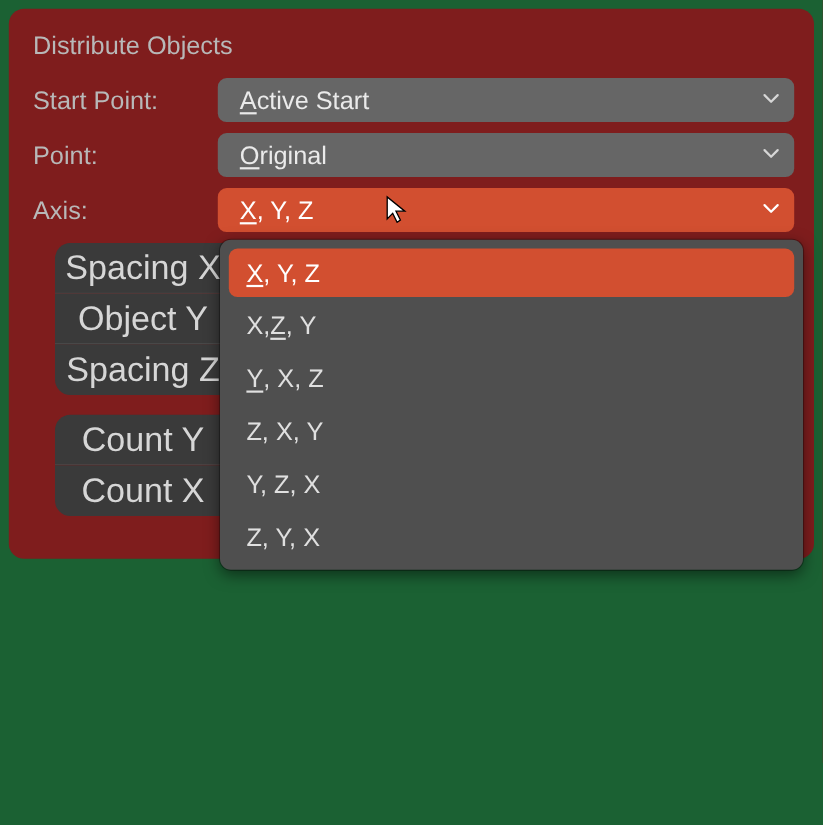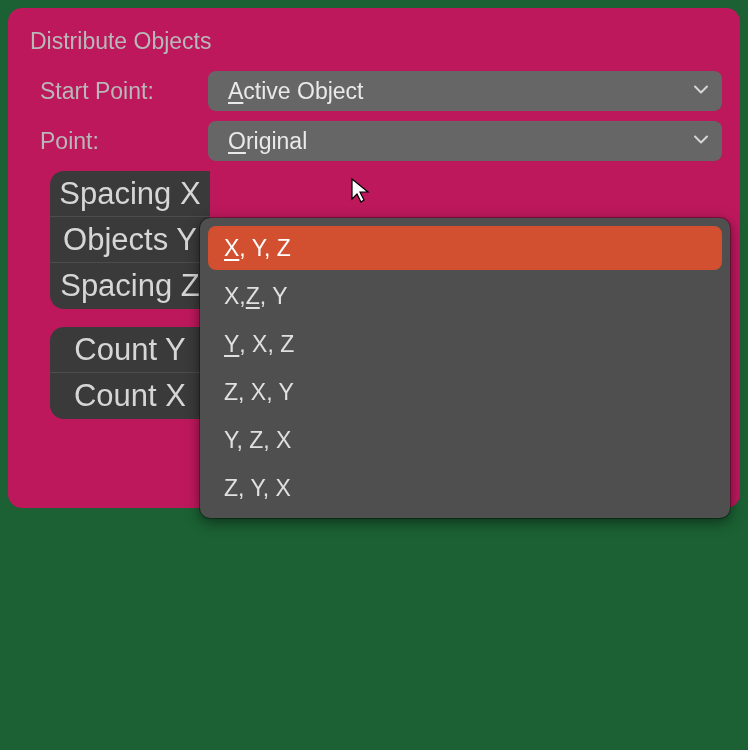--- a/index.html
+++ b/index.html
@@ -3,41 +3,40 @@
 <meta charset="utf-8">
 <style>
   * { box-sizing: border-box; margin: 0; padding: 0; font-family: -apple-system, BlinkMacSystemFont, "Segoe UI", Arial, sans-serif; user-select: none; }
   html, body { width: 748px; height: 750px; }
   body { background: #1b6133; position: relative; overflow: hidden; }
 
   .panel {
     position: absolute;
     left: 8px; top: 8px;
     width: 732px; height: 500px;
-    background: #be185d;
+    background: #7f1d1d;
     border-radius: 14px;
     padding: 20px 18px 18px 18px;
   }
 
   .panel-title {
     color: #b8b8b8;
     font-size: 23px;
     font-weight: 400;
     margin-bottom: 16px;
     padding-left: 4px;
   }
 
   .row { display: flex; align-items: center; margin-bottom: 10px; }
   .row-label {
     width: 172px;
     color: #b8b8b8;
     font-size: 23px;
     font-weight: 400;
     padding-left: 4px;
-    margin-left: 10px;
   }
 
   .select {
     flex: 1;
     height: 40px;
     background: #666666;
     border-radius: 8px;
     display: flex;
     align-items: center;
     padding: 0 14px 0 20px;
@@ -112,45 +111,56 @@
 </style>
 </head>
 <body>
 
 <div class="panel">
   <div class="panel-title">Distribute Objects</div>
 
   <div class="row">
     <div class="row-label">Start Point:</div>
     <div class="select">
-      <span><span></span><span class="u">A</span><span>ctive Object</span></span>
+      <span><span></span><span class="u">A</span><span>ctive Start</span></span>
       <span class="chevron">
         <svg width="18" height="18" viewBox="0 0 18 18">
             <path d="M3 6 L9 12 L15 6" stroke="#d6d6d6" stroke-width="2" fill="none" stroke-linecap="round" stroke-linejoin="round"></path>
           </svg>
       </span>
     </div>
   </div>
 
   <div class="row">
     <div class="row-label">Point:</div>
     <div class="select">
       <span><span class="u">O</span><span>riginal</span></span>
       <span class="chevron">
         <svg width="18" height="18" viewBox="0 0 18 18">
             <path d="M3 6 L9 12 L15 6" stroke="#d6d6d6" stroke-width="2" fill="none" stroke-linecap="round" stroke-linejoin="round"></path>
           </svg>
       </span>
     </div>
   </div>
 
+  <div class="row">
+    <div class="row-label">Axis:</div>
+    <div class="select active">
+      <span><span class="u">X</span><span>, Y, Z</span></span>
+      <span class="chevron">
+        <svg width="18" height="18" viewBox="0 0 18 18">
+            <path d="M3 6 L9 12 L15 6" stroke="#fff" stroke-width="2" fill="none" stroke-linecap="round" stroke-linejoin="round"></path>
+          </svg>
+      </span>
+    </div>
+  </div>
 
   <div class="prop-group">
     <div class="prop-cell">Spacing X</div>
-    <div class="prop-cell">Objects Y</div>
+    <div class="prop-cell">Object Y</div>
     <div class="prop-cell">Spacing Z</div>
   </div>
 
   <div class="group-gap"></div>
 
   <div class="prop-group">
     <div class="prop-cell">Count Y</div>
     <div class="prop-cell">Count X</div>
   </div>
 </div>

